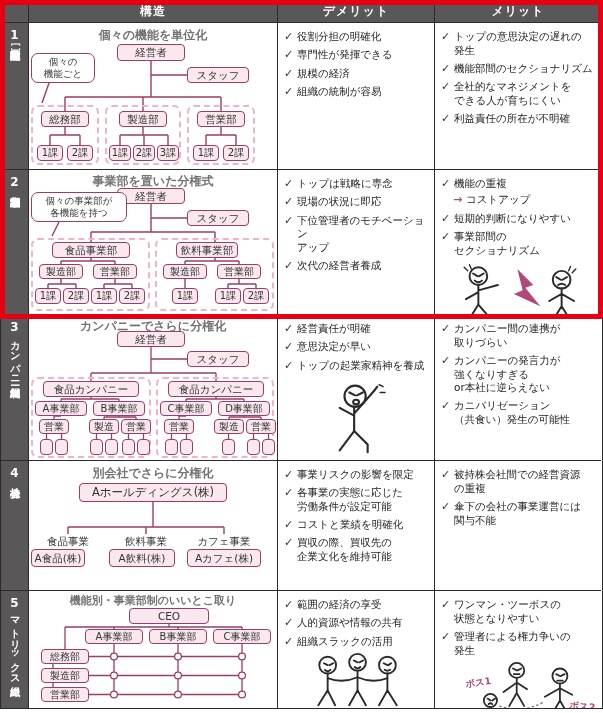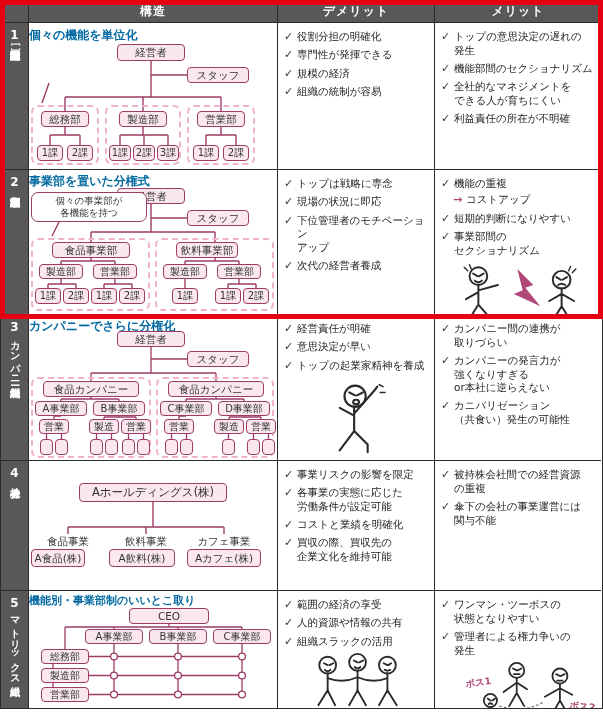--- a/index.html
+++ b/index.html
@@ -53,23 +53,24 @@
     font-size: 10px;
     font-weight: bold;
     line-height: 1.05;
     letter-spacing: 0px;
   }
   
   .struct { background: #fff; }
   .dtitle {
     position: absolute;
     left: 0; right: 0;
+    text-align: center;
     font-size: 12px;
     font-weight: bold;
-    color: #0369a1;
+    color: #737373;
     white-space: pre-line;
   }
   .lines { position: absolute; left: 0; top: 0; }
   .obox {
     position: absolute;
     background: #fae8ee;
     border: 1.4px solid #9d3c67;
     border-radius: 4px;
     display: flex;
     align-items: center;
@@ -146,20 +147,22 @@
       <div class="dtitle" style="top:4px">個々の機能を単位化</div>
       <svg class="lines" width="247" height="146">
         <path d="M122,38 V74 M122,52 H158 M36,74 H192 M36,74 V88 M114,74 V88 M192,74 V88
                  M36,104 V112 M21,112 H51 M21,112 V122 M51,112 V122
                  M114,104 V112 M91,112 H139 M91,112 V122 M115,112 V122 M139,112 V122
                  M192,104 V112 M177,112 H207 M177,112 V122 M207,112 V122
                  M20,60 L13,80" stroke="#9d3c67" stroke-width="1.4" fill="none"></path>
       </svg>
       <div class="obox" style="left:88px;top:21px;width:68px;height:17px">経営者</div>
       <div class="obox" style="left:158px;top:44px;width:62px;height:16px">スタッフ</div>
+      <div class="callout" style="left:2px;top:30px;width:64px;height:30px">個々の
+機能ごと</div>
       <div class="dgroup" style="left:2px;top:82px;width:68px;height:60px"></div>
       <div class="dgroup" style="left:76px;top:82px;width:76px;height:60px"></div>
       <div class="dgroup" style="left:158px;top:82px;width:68px;height:60px"></div>
       <div class="obox" style="left:12px;top:88px;width:48px;height:16px">総務部</div>
       <div class="obox" style="left:90px;top:88px;width:48px;height:16px">製造部</div>
       <div class="obox" style="left:168px;top:88px;width:48px;height:16px">営業部</div>
       <div class="obox small" style="left:8px;top:122px;width:26px;height:16px">1課</div>
       <div class="obox small" style="left:38px;top:122px;width:26px;height:16px">2課</div>
       <div class="obox small" style="left:80px;top:122px;width:22px;height:16px">1課</div>
       <div class="obox small" style="left:104px;top:122px;width:22px;height:16px">2課</div>
@@ -217,21 +220,21 @@
                  M62,88 V91 M32,91 H86 M32,91 V94 M86,91 V94
                  M32,109 V114 M19,114 H47 M19,114 V118 M47,114 V118
                  M86,109 V114 M75,114 H103 M75,114 V118 M103,114 V118
                  M186,88 V91 M156,91 H210 M156,91 V94 M210,91 V94
                  M156,109 V118
                  M210,109 V114 M199,114 H227 M199,114 V118 M227,114 V118
                  M30,52 L23,66" stroke="#9d3c67" stroke-width="1.4" fill="none"></path>
       </svg>
       <div class="obox" style="left:88px;top:18px;width:68px;height:16px">経営者</div>
       <div class="obox" style="left:158px;top:40px;width:62px;height:16px">スタッフ</div>
-      <div class="callout" style="left:2px;top:22px;width:116px;height:30px">個々の事業部が
+      <div class="callout" style="left:2px;top:22px;width:96px;height:30px">個々の事業部が
 各機能を持つ</div>
       <div class="dgroup" style="left:2px;top:68px;width:119px;height:73px"></div>
       <div class="dgroup" style="left:126px;top:68px;width:119px;height:73px"></div>
       <div class="obox" style="left:23px;top:72px;width:78px;height:16px">食品事業部</div>
       <div class="obox small" style="left:10px;top:94px;width:44px;height:15px">製造部</div>
       <div class="obox small" style="left:64px;top:94px;width:44px;height:15px">営業部</div>
       <div class="obox small" style="left:6px;top:118px;width:26px;height:16px">1課</div>
       <div class="obox small" style="left:34px;top:118px;width:26px;height:16px">2課</div>
       <div class="obox small" style="left:62px;top:118px;width:26px;height:16px">1課</div>
       <div class="obox small" style="left:90px;top:118px;width:26px;height:16px">2課</div>
@@ -385,20 +388,21 @@
           <span class="txt">カニバリゼーション
 （共食い）発生の可能性</span>
         </div>
     </div>
 
     <div class="c first side" style="height:130px">
       <span class="num">4</span>
       <span class="vlabel">持株会社</span>
     </div>
     <div class="c struct" style="height:130px">
+      <div class="dtitle" style="top:4px">別会社でさらに分権化</div>
       <svg class="lines" width="247" height="129">
         <path d="M124,41 V66 M39,66 H195 M39,66 V73 M117,66 V73 M195,66 V73" stroke="#9d3c67" stroke-width="1.4" fill="none"></path>
       </svg>
       <div class="obox" style="left:50px;top:22px;width:148px;height:19px;font-size:11.5px">Aホールディングス(株)</div>
       <div class="plainlabel" style="left:2px;top:74px;width:74px">食品事業</div>
       <div class="plainlabel" style="left:80px;top:74px;width:74px">飲料事業</div>
       <div class="plainlabel" style="left:158px;top:74px;width:74px">カフェ事業</div>
       <div class="obox" style="left:2px;top:88px;width:54px;height:18px">A食品(株)</div>
       <div class="obox" style="left:80px;top:88px;width:66px;height:18px">A飲料(株)</div>
       <div class="obox" style="left:158px;top:88px;width:74px;height:18px">Aカフェ(株)</div>

